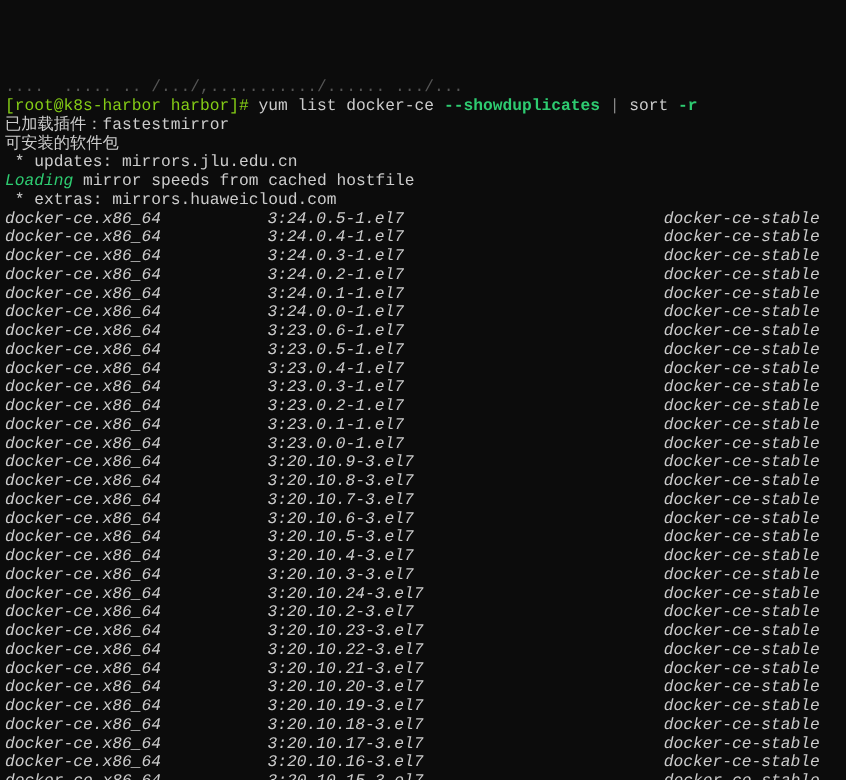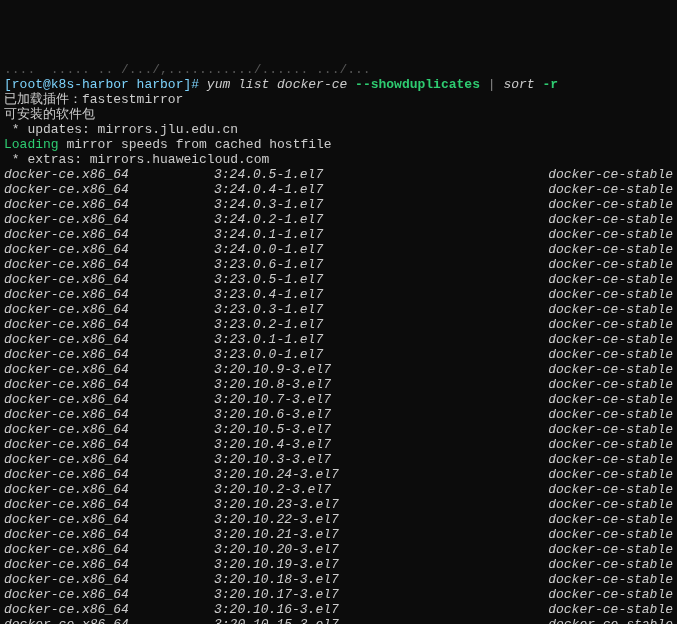--- a/index.html
+++ b/index.html
@@ -9,29 +9,29 @@
     color: #cccccc;
     font-family: "Consolas", "Monaco", "Courier New", monospace;
     font-size: 13px;
     line-height: 15px;
     white-space: pre;
     width: 677px;
     height: 624px;
     overflow: hidden;
     box-sizing: border-box;
   }
-  .prompt-user { color: #7dd3fc; }
-  .cmd { color: #cccccc; font-style: italic; }
+  .prompt-user { color: #84cc16; }
+  .cmd { color: #cccccc; }
   .flag { color: #2ecc71; font-weight: bold; }
   .pipe { color: #888; }
-  .loading { color: #2ecc71; }
+  .loading { color: #2ecc71; font-style: italic; }
   .row { display: flex; font-style: italic; }
   .col-pkg { width: 210px; }
   .col-ver { width: 300px; }
-  .col-repo { flex: 1; text-align: right; }
+  .col-repo { flex: 1; text-align: center; }
   .line { display: block; }
 </style>
 </head>
 <body>
 
 
 
 <div><span class="line" style="color:#555">....  ..... .. /.../,.........../...... .../...</span><span class="line"><span class="prompt-user">[root@k8s-harbor harbor]#</span><span class="cmd"> </span><span class="cmd">yum list docker-ce</span> <span class="flag">--showduplicates</span> <span class="pipe">|</span> <span class="cmd">sort</span> <span class="flag">-r</span></span><span class="line">已加载插件：fastestmirror</span><span class="line">可安装的软件包</span><span class="line"> * updates: mirrors.jlu.edu.cn</span><span class="line"><span class="loading">Loading</span><span> mirror speeds from cached hostfile</span></span><span class="line"> * extras: mirrors.huaweicloud.com</span><div id="pkg-list"><div class="row"><span class="col-pkg">docker-ce.x86_64</span><span class="col-ver">3:24.0.5-1.el7</span><span class="col-repo">docker-ce-stable</span></div><div class="row"><span class="col-pkg">docker-ce.x86_64</span><span class="col-ver">3:24.0.4-1.el7</span><span class="col-repo">docker-ce-stable</span></div><div class="row"><span class="col-pkg">docker-ce.x86_64</span><span class="col-ver">3:24.0.3-1.el7</span><span class="col-repo">docker-ce-stable</span></div><div class="row"><span class="col-pkg">docker-ce.x86_64</span><span class="col-ver">3:24.0.2-1.el7</span><span class="col-repo">docker-ce-stable</span></div><div class="row"><span class="col-pkg">docker-ce.x86_64</span><span class="col-ver">3:24.0.1-1.el7</span><span class="col-repo">docker-ce-stable</span></div><div class="row"><span class="col-pkg">docker-ce.x86_64</span><span class="col-ver">3:24.0.0-1.el7</span><span class="col-repo">docker-ce-stable</span></div><div class="row"><span class="col-pkg">docker-ce.x86_64</span><span class="col-ver">3:23.0.6-1.el7</span><span class="col-repo">docker-ce-stable</span></div><div class="row"><span class="col-pkg">docker-ce.x86_64</span><span class="col-ver">3:23.0.5-1.el7</span><span class="col-repo">docker-ce-stable</span></div><div class="row"><span class="col-pkg">docker-ce.x86_64</span><span class="col-ver">3:23.0.4-1.el7</span><span class="col-repo">docker-ce-stable</span></div><div class="row"><span class="col-pkg">docker-ce.x86_64</span><span class="col-ver">3:23.0.3-1.el7</span><span class="col-repo">docker-ce-stable</span></div><div class="row"><span class="col-pkg">docker-ce.x86_64</span><span class="col-ver">3:23.0.2-1.el7</span><span class="col-repo">docker-ce-stable</span></div><div class="row"><span class="col-pkg">docker-ce.x86_64</span><span class="col-ver">3:23.0.1-1.el7</span><span class="col-repo">docker-ce-stable</span></div><div class="row"><span class="col-pkg">docker-ce.x86_64</span><span class="col-ver">3:23.0.0-1.el7</span><span class="col-repo">docker-ce-stable</span></div><div class="row"><span class="col-pkg">docker-ce.x86_64</span><span class="col-ver">3:20.10.9-3.el7</span><span class="col-repo">docker-ce-stable</span></div><div class="row"><span class="col-pkg">docker-ce.x86_64</span><span class="col-ver">3:20.10.8-3.el7</span><span class="col-repo">docker-ce-stable</span></div><div class="row"><span class="col-pkg">docker-ce.x86_64</span><span class="col-ver">3:20.10.7-3.el7</span><span class="col-repo">docker-ce-stable</span></div><div class="row"><span class="col-pkg">docker-ce.x86_64</span><span class="col-ver">3:20.10.6-3.el7</span><span class="col-repo">docker-ce-stable</span></div><div class="row"><span class="col-pkg">docker-ce.x86_64</span><span class="col-ver">3:20.10.5-3.el7</span><span class="col-repo">docker-ce-stable</span></div><div class="row"><span class="col-pkg">docker-ce.x86_64</span><span class="col-ver">3:20.10.4-3.el7</span><span class="col-repo">docker-ce-stable</span></div><div class="row"><span class="col-pkg">docker-ce.x86_64</span><span class="col-ver">3:20.10.3-3.el7</span><span class="col-repo">docker-ce-stable</span></div><div class="row"><span class="col-pkg">docker-ce.x86_64</span><span class="col-ver">3:20.10.24-3.el7</span><span class="col-repo">docker-ce-stable</span></div><div class="row"><span class="col-pkg">docker-ce.x86_64</span><span class="col-ver">3:20.10.2-3.el7</span><span class="col-repo">docker-ce-stable</span></div><div class="row"><span class="col-pkg">docker-ce.x86_64</span><span class="col-ver">3:20.10.23-3.el7</span><span class="col-repo">docker-ce-stable</span></div><div class="row"><span class="col-pkg">docker-ce.x86_64</span><span class="col-ver">3:20.10.22-3.el7</span><span class="col-repo">docker-ce-stable</span></div><div class="row"><span class="col-pkg">docker-ce.x86_64</span><span class="col-ver">3:20.10.21-3.el7</span><span class="col-repo">docker-ce-stable</span></div><div class="row"><span class="col-pkg">docker-ce.x86_64</span><span class="col-ver">3:20.10.20-3.el7</span><span class="col-repo">docker-ce-stable</span></div><div class="row"><span class="col-pkg">docker-ce.x86_64</span><span class="col-ver">3:20.10.19-3.el7</span><span class="col-repo">docker-ce-stable</span></div><div class="row"><span class="col-pkg">docker-ce.x86_64</span><span class="col-ver">3:20.10.18-3.el7</span><span class="col-repo">docker-ce-stable</span></div><div class="row"><span class="col-pkg">docker-ce.x86_64</span><span class="col-ver">3:20.10.17-3.el7</span><span class="col-repo">docker-ce-stable</span></div><div class="row"><span class="col-pkg">docker-ce.x86_64</span><span class="col-ver">3:20.10.16-3.el7</span><span class="col-repo">docker-ce-stable</span></div><div class="row"><span class="col-pkg">docker-ce.x86_64</span><span class="col-ver">3:20.10.15-3.el7</span><span class="col-repo">docker-ce-stable</span></div></div></div>
 
 

